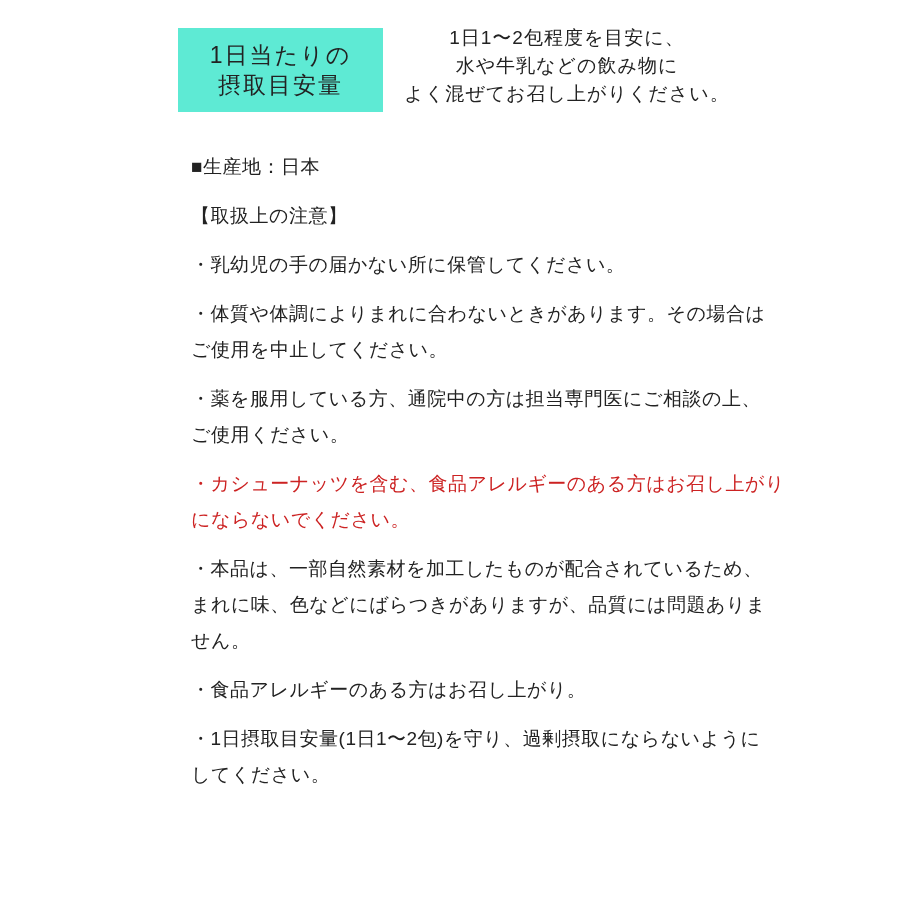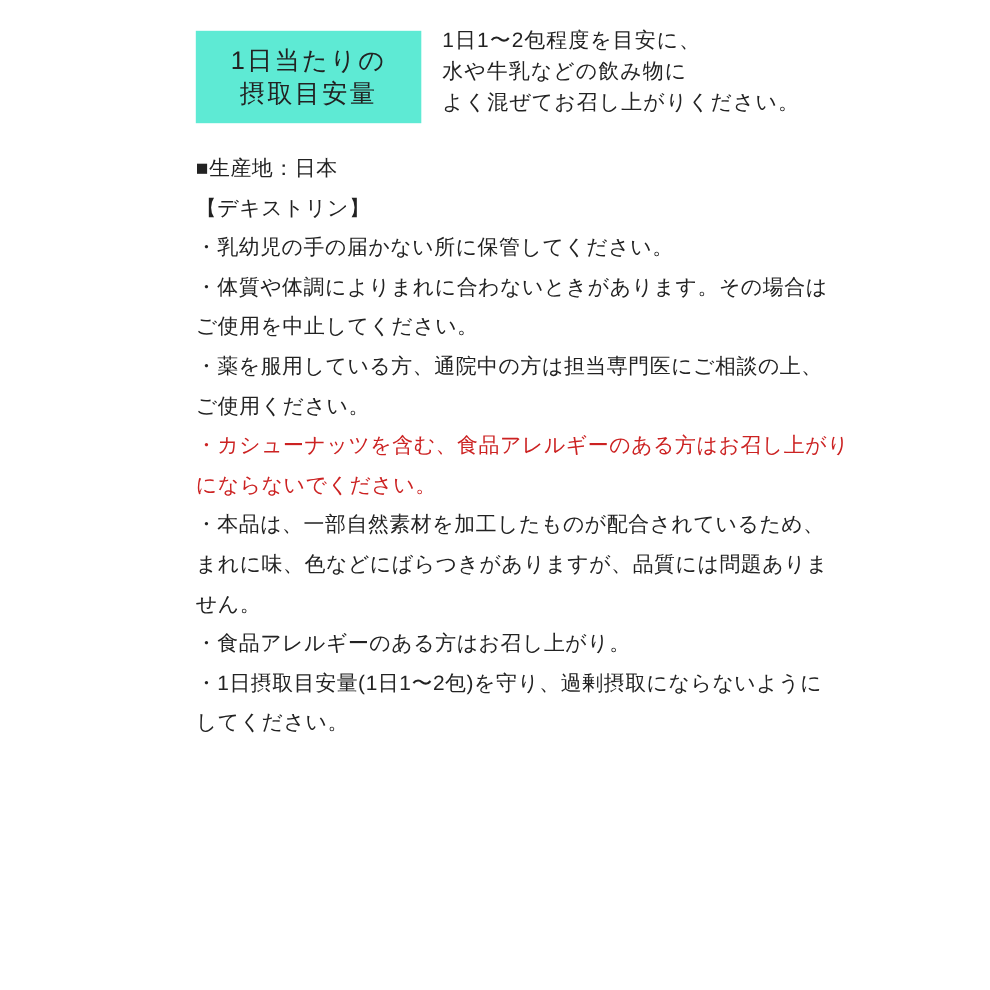--- a/index.html
+++ b/index.html
@@ -30,40 +30,40 @@
     font-weight: 500;
     text-align: center;
     white-space: pre-line;
     color: #222222;
   }
   .usage-note {
     position: absolute;
     left: 402px;
     top: 24px;
     width: 330px;
-    text-align: left;
+    text-align: center;
     font-size: 19px;
     line-height: 28px;
     letter-spacing: 1px;
     font-weight: 500;
     white-space: pre-line;
     color: #222222;
   }
   .details {
     position: absolute;
     left: 178px;
     top: 136px;
     width: 624px;
     font-size: 19px;
     line-height: 36px;
     letter-spacing: 0.5px;
     font-weight: 500;
   }
   .details p {
-    margin: 0;
+    margin: 13px;
     white-space: pre-line;
   }
   .details p.warn {
     color: #cc2222;
   }
 </style>
 </head>
 <body>
 
 <div class="canvas">
@@ -72,21 +72,21 @@
     <div class="label">1日当たりの
 摂取目安量</div>
   </div>
 
   <div class="usage-note">1日1〜2包程度を目安に、
 水や牛乳などの飲み物に
 よく混ぜてお召し上がりください。</div>
 
   <div class="details">
       <p class="">■生産地：日本</p>
-      <p class="">【デキストリン】</p>
+      <p class="">【取扱上の注意】</p>
       <p class="">・乳幼児の手の届かない所に保管してください。</p>
       <p class="">・体質や体調によりまれに合わないときがあります。その場合は
 ご使用を中止してください。</p>
       <p class="">・薬を服用している方、通院中の方は担当専門医にご相談の上、
 ご使用ください。</p>
       <p class="warn">・カシューナッツを含む、食品アレルギーのある方はお召し上がり
 にならないでください。</p>
       <p class="">・本品は、一部自然素材を加工したものが配合されているため、
 まれに味、色などにばらつきがありますが、品質には問題ありま
 せん。</p>

